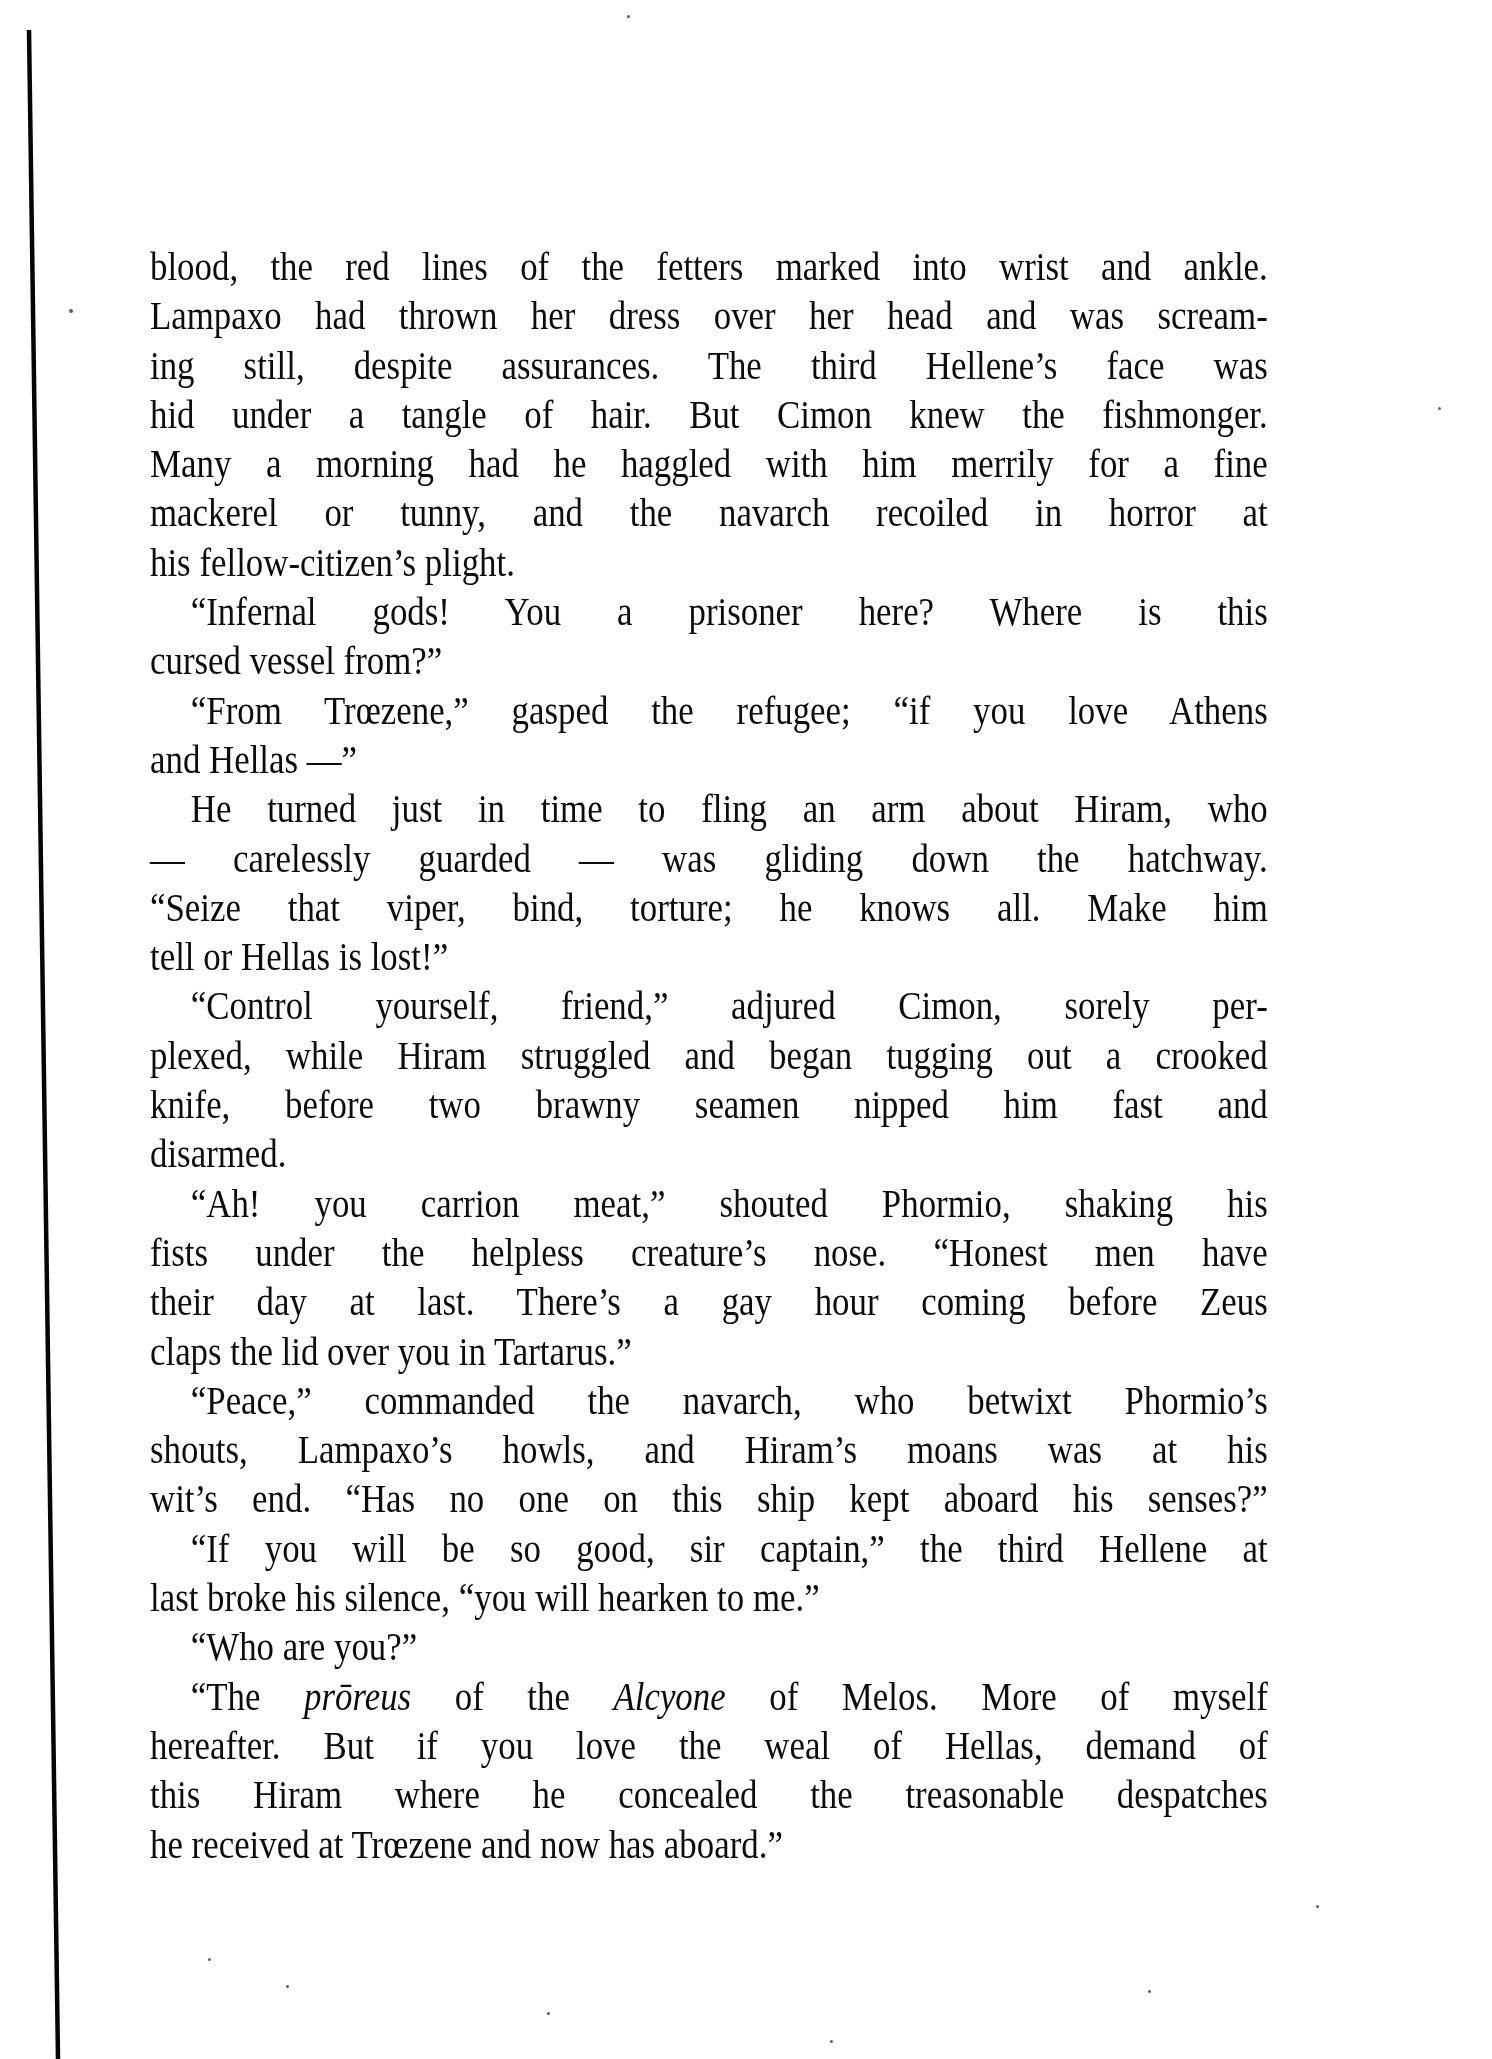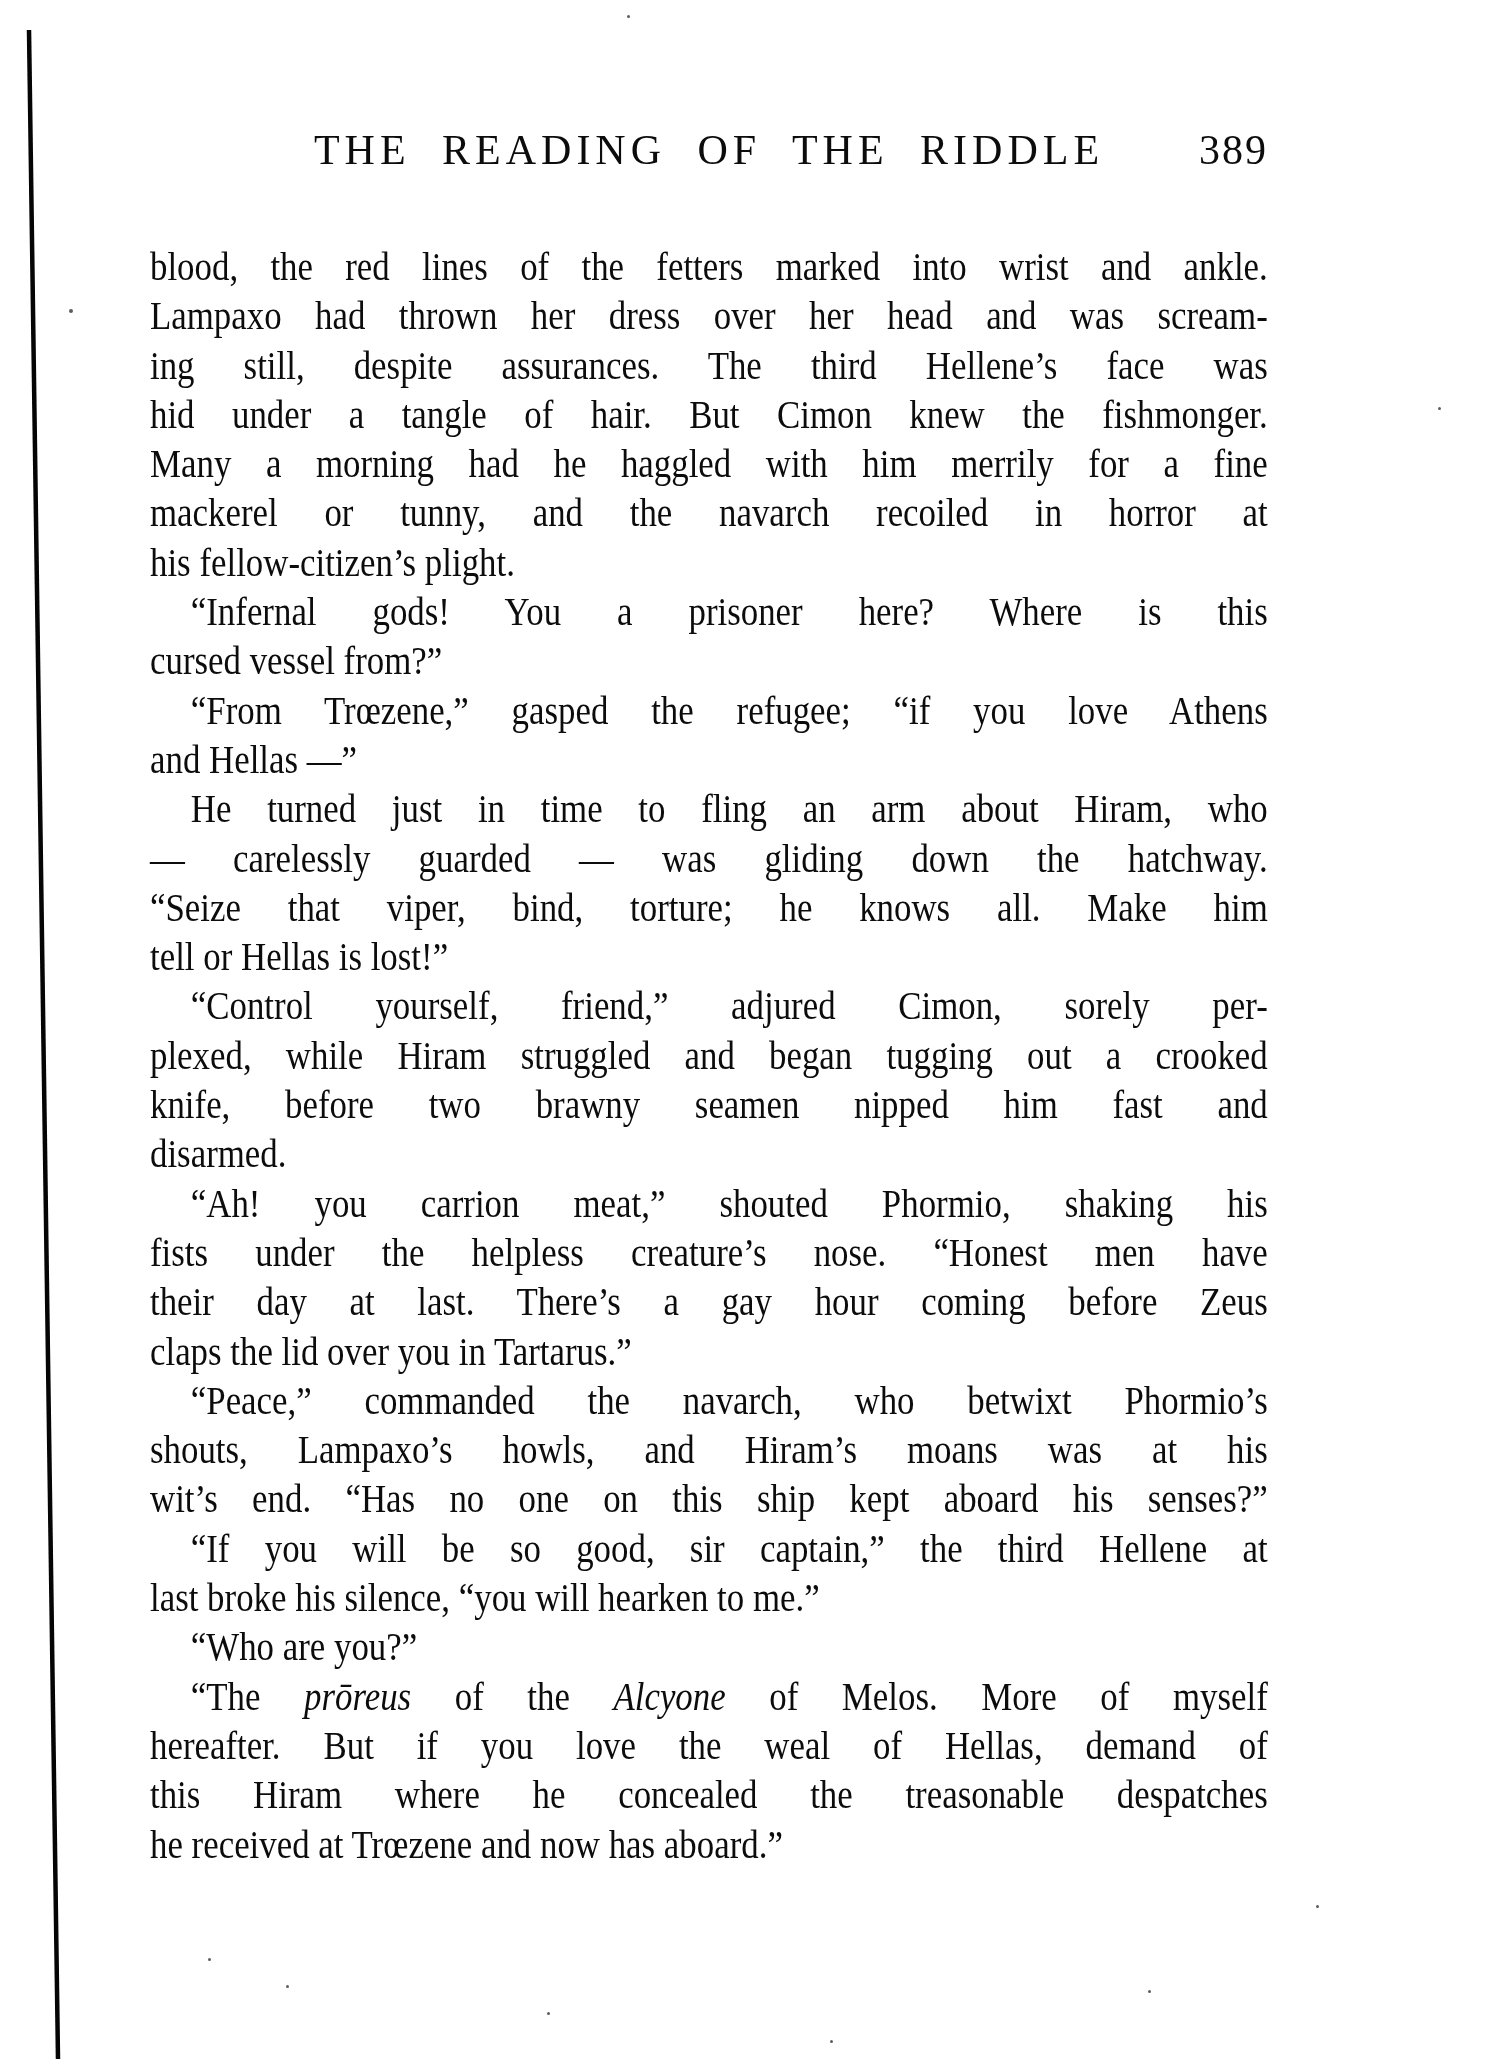--- a/index.html
+++ b/index.html
@@ -65,24 +65,20 @@
 </style>
 </head>
 <body>
 
 <div class="page">
 
   <svg class="edge-line" width="80" height="2059" viewBox="0 0 80 2059" aria-hidden="true">
     <line x1="29" y1="30" x2="58" y2="2059" stroke="#050505" stroke-width="4.5"></line>
   </svg>
 
-  <div class="header">
-    <div class="running-title">THE READING OF THE RIDDLE</div>
-    <div class="page-number">389</div>
-  </div>
 
   <div class="text-block">
       <div class="line">blood, the red lines of the fetters marked into wrist and ankle.</div>
       <div class="line">Lampaxo had thrown her dress over her head and was scream-</div>
       <div class="line">ing still, despite assurances.  The third Hellene’s face was</div>
       <div class="line">hid under a tangle of hair.  But Cimon knew the fishmonger.</div>
       <div class="line">Many a morning had he haggled with him merrily for a fine</div>
       <div class="line">mackerel or tunny, and the navarch recoiled in horror at</div>
       <div class="line para-end">his fellow-citizen’s plight.</div>
       <div class="line indent">“Infernal gods!  You a prisoner here?  Where is this</div>

